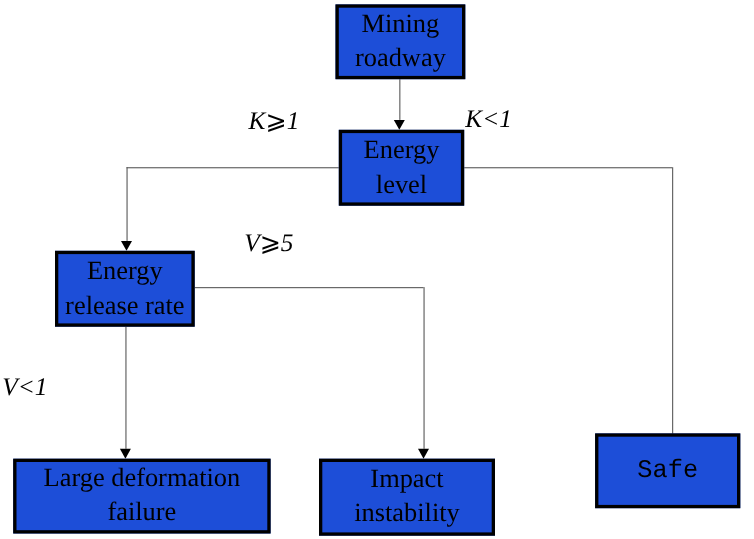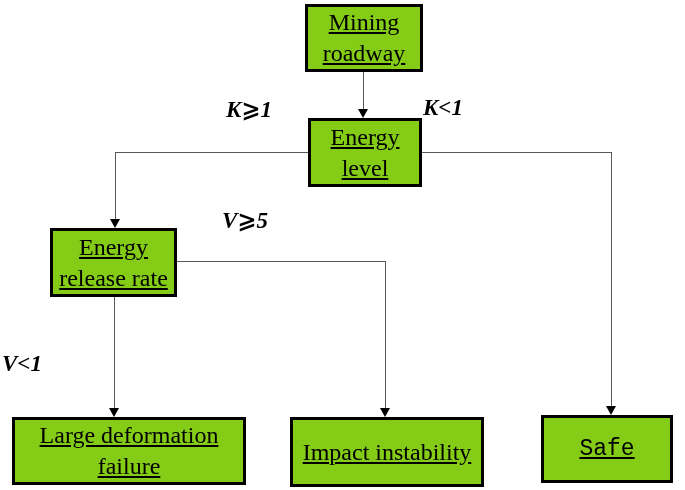--- a/index.html
+++ b/index.html
@@ -8,30 +8,29 @@
     width: 685px;
     height: 490px;
     background: #ffffff;
     font-family: "Liberation Serif", "DejaVu Serif", serif;
     overflow: hidden;
   }
   .node {
     position: absolute;
     box-sizing: border-box;
     border: 3px solid #000000;
-    background: #84cc16;
+    background: #1d4ed8;
     color: #000000;
     display: flex;
     align-items: center;
     justify-content: center;
     text-align: center;
     font-size: 24px;
     line-height: 31px;
     white-space: pre-line;
-    text-decoration: underline;
   }
   .node.mono {
     font-family: "Liberation Mono", "DejaVu Sans Mono", monospace;
     font-size: 23px;
   }
   .line {
     position: absolute;
     background: #595959;
   }
   .line.h { height: 1px; }
@@ -40,21 +39,21 @@
     position: absolute;
     width: 0;
     height: 0;
     border-left: 5px solid transparent;
     border-right: 5px solid transparent;
     border-top: 9px solid #000000;
   }
   .elabel {
     position: absolute;
     color: #000000;
-    font-weight: 700;
+    font-weight: 400;
     font-style: italic;
     font-size: 23px;
     line-height: 27px;
     font-family: "Liberation Serif", "DejaVu Serif", "DejaVu Sans", serif;
     white-space: nowrap;
   }
 </style>
 </head>
 <body>
 
@@ -74,31 +73,31 @@
   <div class="line h" style="left:177px; top:261px; width:208px"></div>
   <div class="line v" style="left:385px; top:261px; height:147px"></div>
   <div class="arrow" style="left:380px; top:408px"></div>
 
   <div class="line v" style="left:114px; top:297px; height:111px"></div>
   <div class="arrow" style="left:109px; top:408px"></div>
 
   <div class="elabel" style="left:226px; top:96px">K⩾1</div>
   <div class="elabel" style="left:423px; top:94px">K&lt;1</div>
   <div class="elabel" style="left:222px; top:207px">V⩾5</div>
-  <div class="elabel" style="left:2px; top:350px">V&lt;1</div>
+  <div class="elabel" style="left:2px; top:338px">V&lt;1</div>
 
   <div class="node" style="left:305px; top:4px; width:118px; height:68px">Mining
 roadway</div>
 
   <div class="node" style="left:308px; top:118px; width:114px; height:69px">Energy
 level</div>
 
   <div class="node" style="left:50px; top:228px; width:127px; height:69px">Energy
 release rate</div>
 
   <div class="node" style="left:12px; top:417px; width:234px; height:68px">Large deformation
 failure</div>
 
-  <div class="node" style="left:290px; top:417px; width:194px; height:70px">Impact instability</div>
+  <div class="node" style="left:290px; top:417px; width:160px; height:70px">Impact instability</div>
 
-  <div class="node mono" style="left:541px; top:415px; width:132px; height:68px">Safe</div>
+  <div class="node mono" style="left:541px; top:394px; width:132px; height:68px">Safe</div>
 
 </div>
 
 </body></html>

